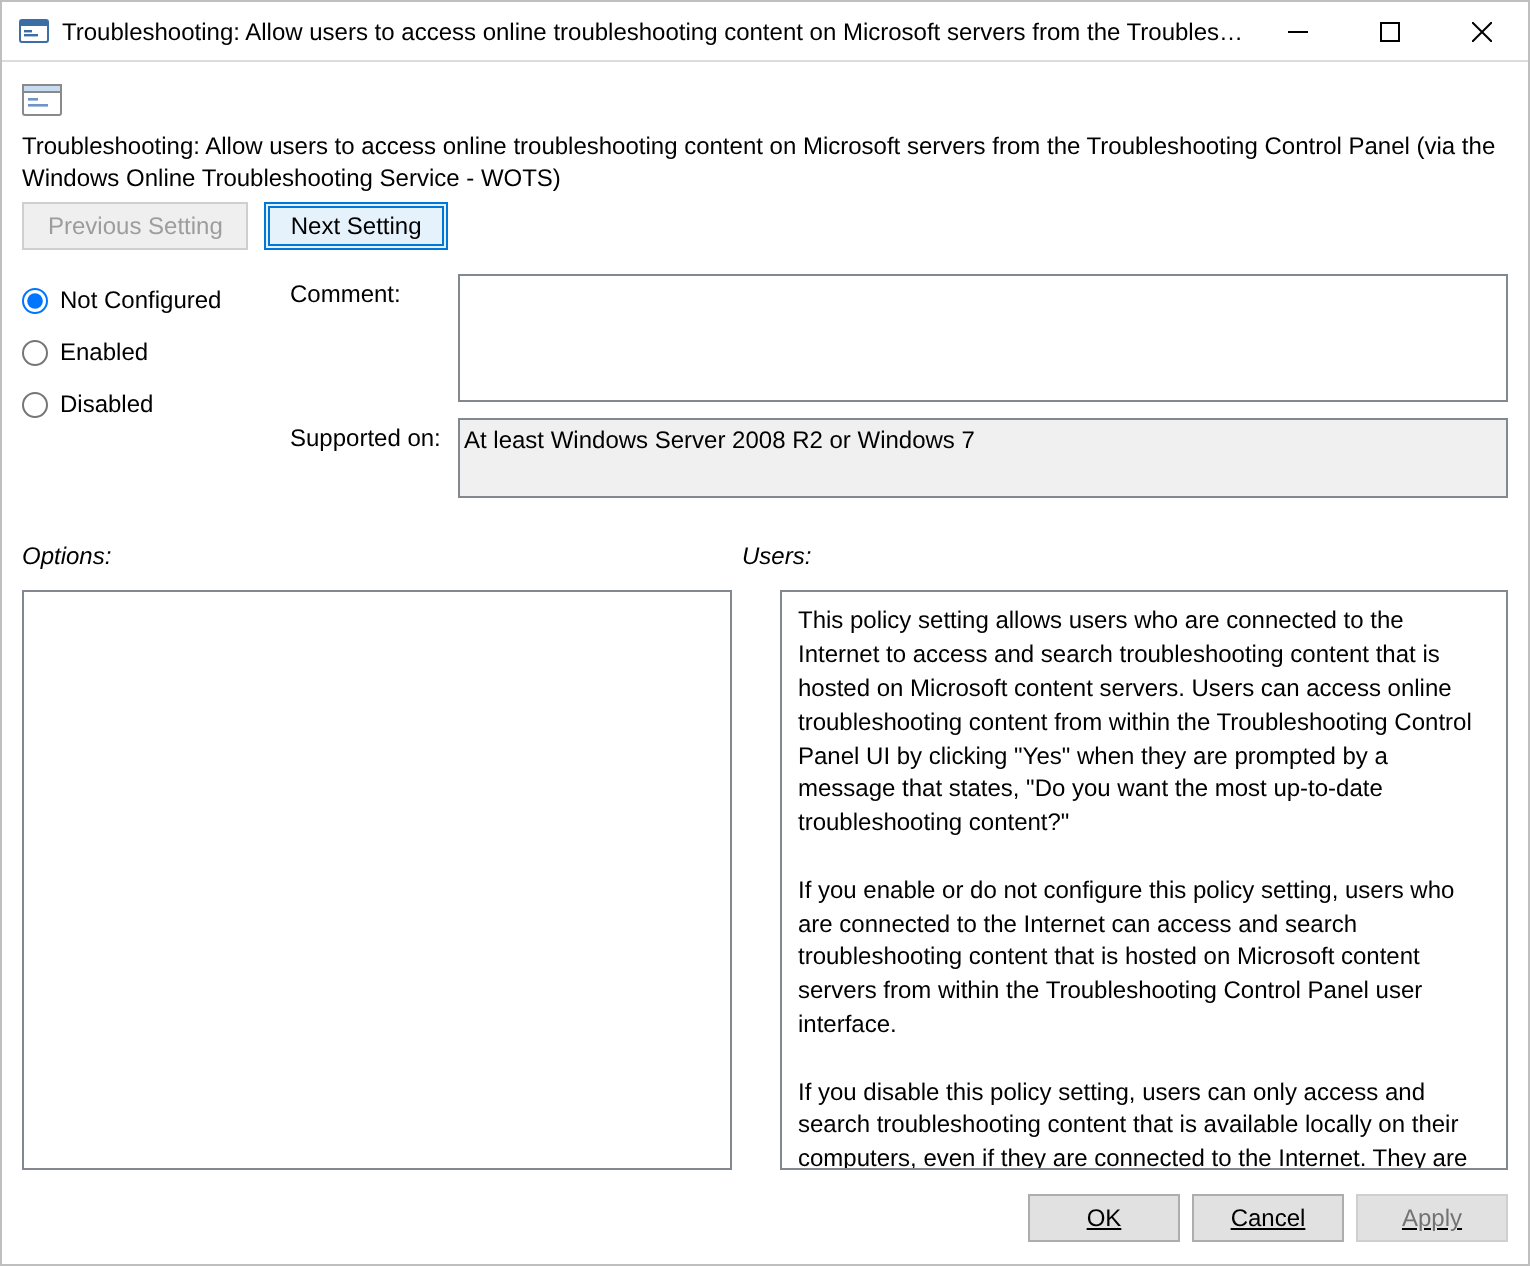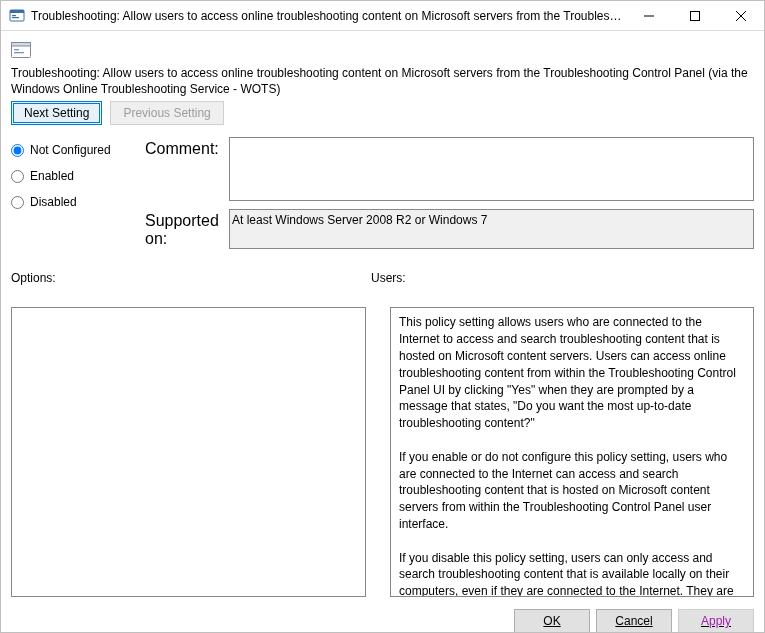--- a/index.html
+++ b/index.html
@@ -74,21 +74,21 @@
     outline-offset: -3px;
   }
 
   .config-area { display: flex; gap: 14px; }
   .radio-col { width: 120px; flex: none; }
   .radio-item { display: flex; align-items: center; gap: 6px; height: 26px; }
   .radio-item input { margin: 0; }
   .fields-col { flex: 1; }
 
   .field-row { display: flex; align-items: flex-start; margin-bottom: 8px; }
-  .field-label { width: 84px; flex: none; font-size: 16px; padding-top: 3px; }
+  .field-label { width: 84px; flex: none; font-size: 12px; padding-top: 3px; }
   .comment-box {
     flex: 1;
     height: 64px;
     border: 1px solid #828790;
     background: #fff;
     resize: none;
     font: inherit;
     padding: 2px 4px;
     overflow-y: scroll;
   }
@@ -96,21 +96,21 @@
     flex: 1;
     height: 40px;
     border: 1px solid #828790;
     background: #f0f0f0;
     font: inherit;
     padding: 3px 2px;
     overflow-y: scroll;
   }
 
   
-  .columns-header { display: flex; margin-top: 14px; margin-bottom: 22px; }
+  .columns-header { display: flex; margin-top: 14px; margin-bottom: 10px; font-style: italic; }
   .col-left-h { width: 360px; }
   .col-right-h { flex: 1; }
 
   .columns { display: flex; gap: 24px; }
   .options-box {
     width: 355px; flex: none;
     height: 290px;
     border: 1px solid #828790;
     background: #fff;
     padding: 4px;
@@ -135,21 +135,21 @@
     gap: 6px;
     margin-top: 12px;
     text-decoration: underline;
   }
   .dlg-btn {
     width: 76px; height: 24px;
     font: inherit;
     background: #e1e1e1;
     border: 1px solid #adadad;
   }
-  .dlg-btn[disabled] { color: #a21caf; border-color: #cfcfcf; }
+  .dlg-btn[disabled] { color: #737373; border-color: #cfcfcf; }
 
   
   ::-webkit-scrollbar { width: 16px; }
   ::-webkit-scrollbar-track { background: #f0f0f0; }
   ::-webkit-scrollbar-thumb { background: #cdcdcd; }
   ::-webkit-scrollbar-button { background: #f0f0f0; height: 16px; display: block; }
 </style>
 </head>
 <body>
 
@@ -191,22 +191,22 @@
         <rect x="0.5" y="1.5" width="19" height="15" rx="1" fill="#fff" stroke="#8a8a8a"></rect>
         <rect x="0.5" y="1.5" width="19" height="3.5" fill="#c7dcf0" stroke="#8a8a8a"></rect>
         <rect x="3" y="8" width="5" height="1.3" fill="#6f95c3"></rect>
         <rect x="3" y="11" width="10" height="1.3" fill="#6f95c3"></rect>
       </svg>
     </span>
   </div>
   <div class="header-text">Troubleshooting: Allow users to access online troubleshooting content on Microsoft servers from the Troubleshooting Control Panel (via the Windows Online Troubleshooting Service - WOTS)</div>
 
   <div class="nav-row">
+    <button class="nav-btn" disabled="">Previous Setting</button>
     <button class="nav-btn focus">Next Setting</button>
-    <button class="nav-btn" disabled="">Previous Setting</button>
   </div>
 
   <div class="config-area">
     <div class="radio-col">
       <label class="radio-item">
         <input type="radio" name="state" checked="" style="">
         <span>Not Configured</span>
       </label>
       <label class="radio-item">
         <input type="radio" name="state" style="">

